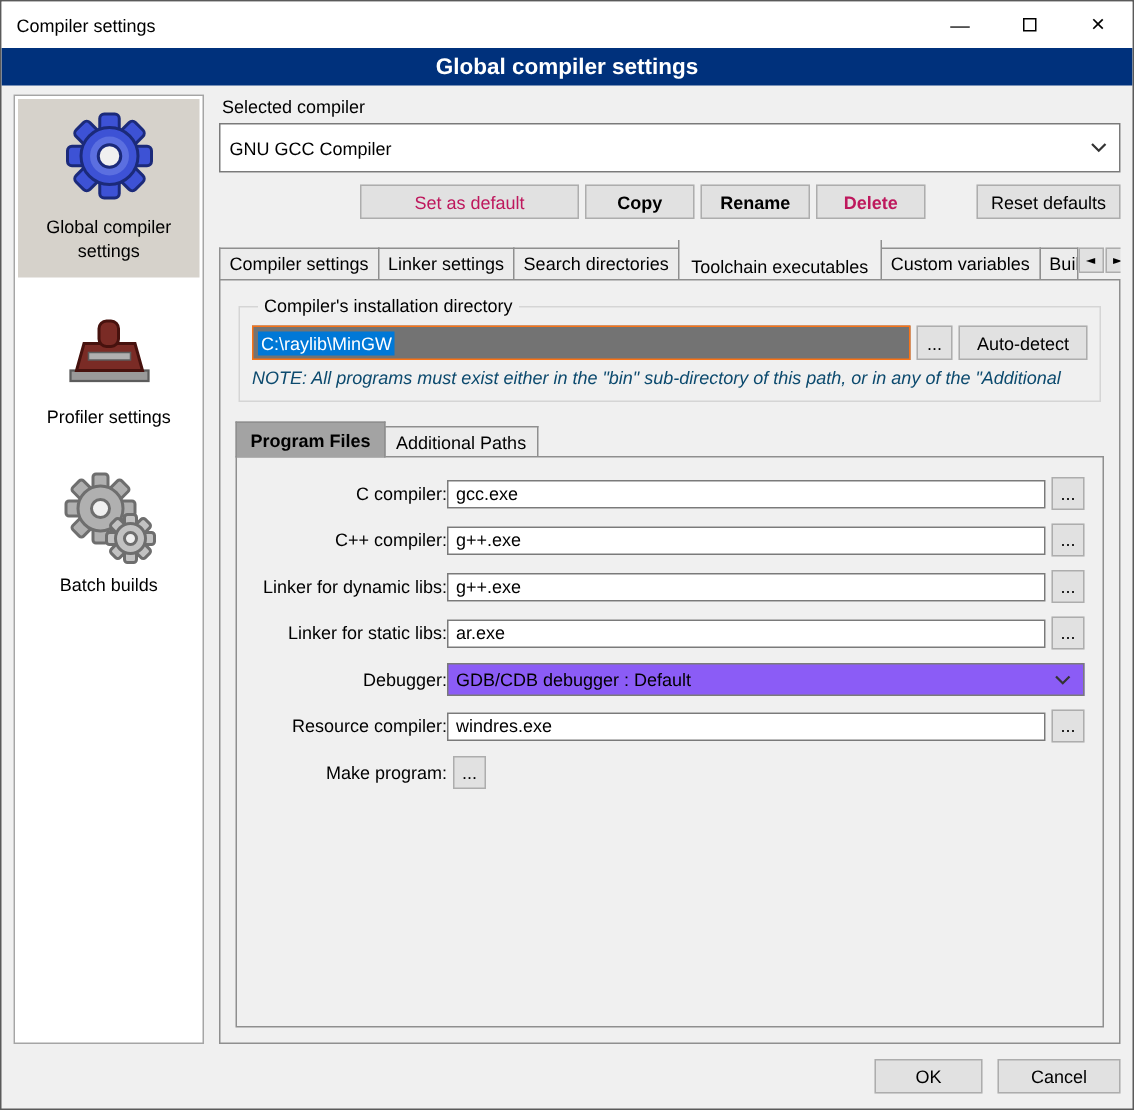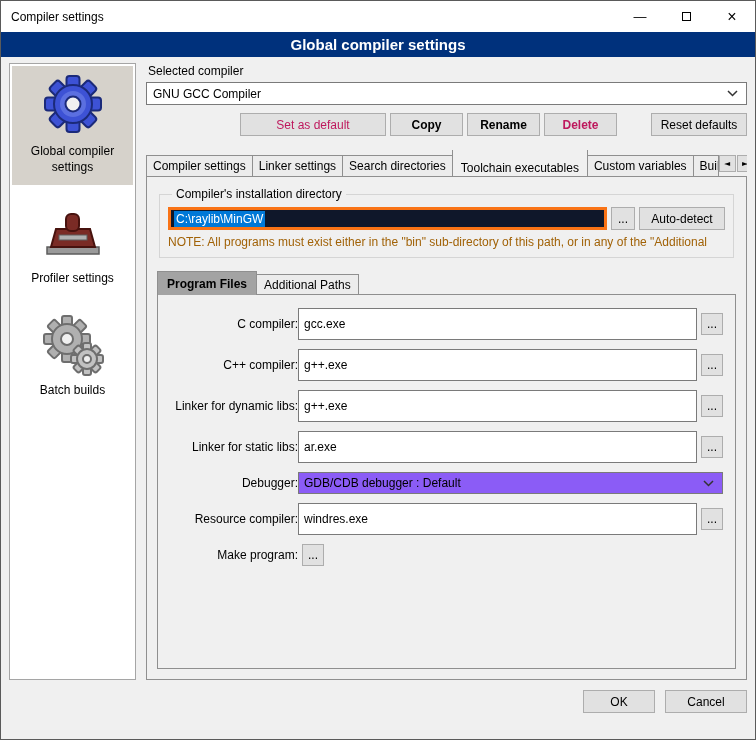--- a/index.html
+++ b/index.html
@@ -35,21 +35,21 @@
     display:flex; flex-direction:column; align-items:center;
     padding:8px 2px 10px; margin:0 0 8px 0; text-align:center; cursor:default;
   }
   .side-item.selected { background:#d6d2cb; }
   .side-icon { width:64px; height:64px; margin-bottom:6px; }
   .side-label { font-size:12px; line-height:1.3; }
   
   .main { flex:1; margin-left:10px; display:flex; flex-direction:column; min-width:0; }
   .section-label { margin:1px 0 4px 2px; }
   .combobox {
-    height:23px; background:#fff; border:1px solid #7a7a7a;
+    height:33px; background:#fff; border:1px solid #7a7a7a;
     display:flex; align-items:center; justify-content:space-between;
     padding:0 8px 0 6px; cursor:default;
   }
   .btn-row { display:flex; justify-content:flex-end; gap:4px; margin-top:8px; }
   button {
     font-family:inherit; font-size:12px; height:23px;
     background:#e1e1e1; border:1px solid #adadad; cursor:default;
   }
   .btn-setdefault { min-width:146px; }
   .btn-copy,.btn-rename,.btn-delete { min-width:73px;font-weight:bold; }
@@ -75,54 +75,54 @@
   }
   .tab-panel {
     flex:1; border:1px solid #8f8f8f; background:#f0f0f0;
     padding:10px; display:flex; flex-direction:column; min-height:0;
   }
   
   .groupbox { border:1px solid #d5d5d5; padding:6px 8px 8px; margin:0 2px; }
   .groupbox legend { padding:0 4px; margin-left:4px; font-size:12px; }
   .dir-row { display:flex; align-items:center; gap:4px; }
   .dir-input {
-    flex:1; height:23px; background:#0f172a; border:3px solid #f97316;
+    flex:1; height:23px; background:#737373; border:1px solid #f97316;
     display:flex; align-items:center; padding:0 3px; overflow:hidden; cursor:text;
   }
   .dir-input .sel { background:#0078D7; color:#fff; padding:1px 2px; white-space:nowrap; }
   .browse-btn { width:24px; flex:none; }
   .autodetect-btn { min-width:86px; flex:none; }
-  .note { color:#a16207; margin-top:5px; white-space:nowrap; overflow:hidden; }
+  .note { color:#0c4a6e; margin-top:5px; white-space:nowrap; overflow:hidden;font-style:italic; }
   
   .subtabbar { margin-top:12px; display:flex; align-items:flex-end; height:24px; flex:none; }
   .subtab {
     background:#ececec; border:1px solid #8f8f8f; border-bottom:none;
     padding:3px 7px; height:20px; white-space:nowrap; cursor:default;
   }
   .subtab + .subtab { margin-left:-1px; }
   .subtab.active {
     background:#a3a3a3; height:24px; padding:5px 9px; margin-bottom:-1px;
     position:relative; z-index:2;font-weight:bold;
   }
   .subtab-panel { flex:1; border:1px solid #8f8f8f; background:#f0f0f0; padding:13px 12px; min-height:0; }
   
   .field-row { display:flex; align-items:center; margin-bottom:9px; }
   .field-label { width:128px; flex:none;text-align:right; }
   .field-input {
-    flex:1; height:32px; background:#fff; border:1px solid #7a7a7a;
+    flex:1; height:19px; background:#fff; border:1px solid #7a7a7a;
     padding:0 5px; font-family:inherit; font-size:12px; min-width:0;
   }
   .field-browse { width:22px; height:22px; margin-left:4px; flex:none; }
   .field-select {
     flex:1; height:22px; background:#8b5cf6; border:1px solid #7a7a7a;
     display:flex; align-items:center; justify-content:space-between;
     padding:0 8px 0 5px; cursor:default;
   }
   
-  .footer { flex:none; display:flex; justify-content:flex-end; align-items:center; gap:10px; padding:10px 8px 26px; }
+  .footer { flex:none; display:flex; justify-content:flex-end; align-items:center; gap:10px; padding:10px 8px 10px; }
   .ok-btn { min-width:72px; }
   .cancel-btn { min-width:82px; }
   .chev { flex:none; }
 </style>
 </head>
 <body>
 
 <div class="window">
 
   <div class="titlebar">

